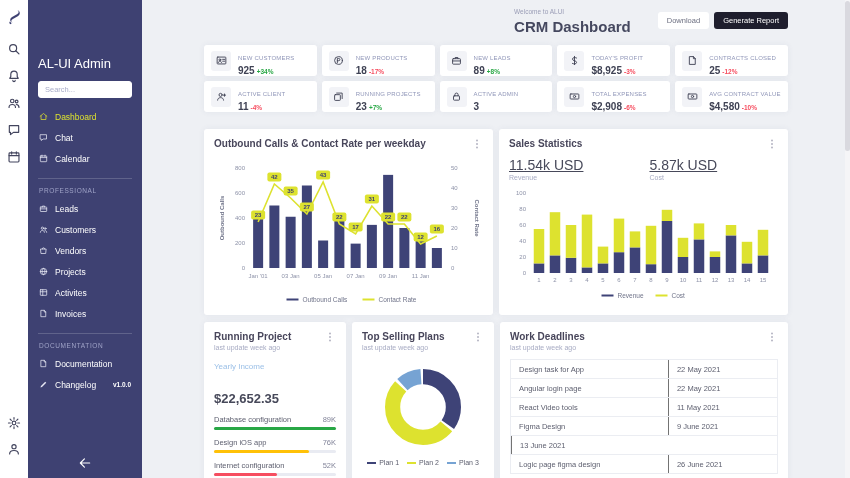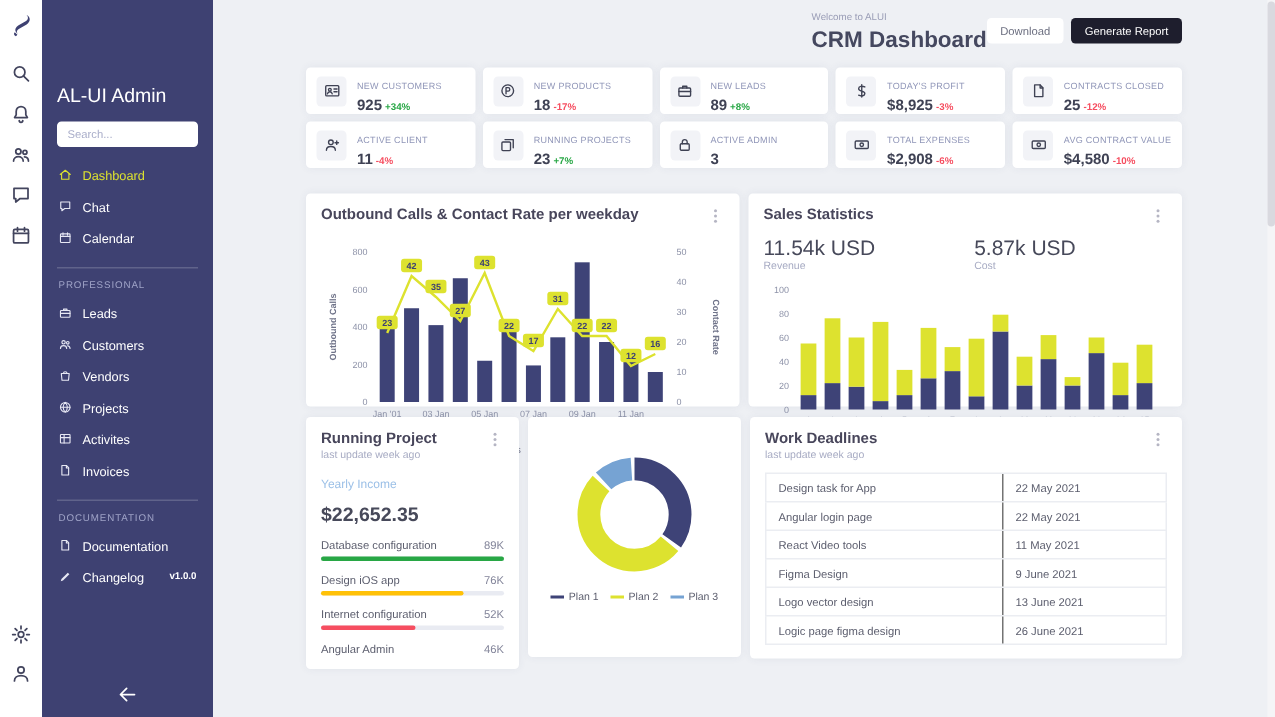--- a/index.html
+++ b/index.html
@@ -28,57 +28,57 @@
   .badge-version{margin-left:auto;font-size:6.5px;font-weight:bold;color:#fff;}
   .collapse{margin-top:auto;align-self:center;margin-bottom:8px;background:none;border:none;color:#fff;width:14px;height:14px;padding:0;cursor:pointer;}
 
   
   .main{flex:1;padding:6px 62px 0 62px;overflow:hidden;}
   .topbar{display:flex;justify-content:flex-end;align-items:flex-start;padding-top:2px;}
   .welcome{font-size:6.5px;color:#9a9db6;}
   .page-title{font-size:15px;color:#45485f;margin:3px 0 0;font-weight:600;}
   .actions{display:flex;gap:5px;margin-top:4px;}
   .btn{font-size:7.5px;padding:4px 9px;border-radius:3px;border:none;cursor:pointer;font-family:"Liberation Sans",sans-serif;}
-  .btn-light{background:#fff;color:#6c6f80;}
+  .btn-light{background:#fff;color:#6c6f80;margin-left:27px;}
   .btn-dark{background:#1e1e2d;color:#fff;}
 
   
   .stats{margin-top:10px;display:grid;grid-template-columns:repeat(5,1fr);gap:5px;}
   .stat{background:#fff;border-radius:3px;padding:5px 7px;display:flex;align-items:center;gap:7px;box-shadow:0 0 6px rgba(56,71,109,.07);height:31px;}
   .stat-ico{width:20px;height:20px;border-radius:3px;background:#f2f3f7;display:flex;align-items:center;justify-content:center;color:#3f4254;flex:none;}
   .stat-ico .si{width:11px;height:11px;}
   .stat-label{font-size:6px;color:#9096b8;letter-spacing:.2px;white-space:nowrap;}
   .stat-value{font-size:10px;font-weight:bold;color:#3f4254;margin-top:1px;}
   .delta{font-size:6.5px;font-weight:bold;margin-left:2px;}
   .up{color:#28a745;}.down{color:#f64e60;}
 
   
   .card{background:#fff;border-radius:3px;box-shadow:0 0 6px rgba(56,71,109,.07);padding:9px 10px;}
   .card-head{display:flex;justify-content:space-between;align-items:flex-start;}
   .card-title{font-size:10px;color:#48465b;font-weight:600;}
   .card-sub{font-size:7px;color:#a7abc3;margin-top:2px;}
   .kebab{width:12px;height:12px;color:#b5b5c3;cursor:pointer;background:none;border:none;padding:0;flex:none;}
 
   .charts-row{margin-top:17px;display:grid;grid-template-columns:1fr 1fr;gap:6px;}
-  .charts-row .card{height:142px;}
+  .charts-row .card{height:186px;}
   .chartbox{width:100%;margin-top:4px;}
   .tick{font-size:6px;fill:#8d92a8;}
   .axis{font-size:6px;fill:#6f7389;font-weight:bold;}
   .lab{font-size:6px;fill:#3e4172;font-weight:bold;}
   .lgt{font-size:6.5px;fill:#6f7389;}
 
   .kpis{display:flex;gap:66px;margin:7px 0 0;}
-  .kpi-value{font-size:14px;color:#47495a;}
+  .kpi-value{font-size:14px;color:#47495a;text-decoration:underline;}
   .kpi-label{font-size:7px;color:#a7abc3;margin-top:1px;}
 
   .bottom-row{margin-top:7px;display:grid;grid-template-columns:142px 142px 1fr;gap:6px;align-items:start;}
   .bottom-row .card{min-height:160px;}
 
   .income-label{font-size:8px;color:#9cc0e7;margin-top:11px;}
-  .income-value{font-size:13px;color:#47495a;font-weight:600;margin:8px 0 9px;}
+  .income-value{font-size:13px;color:#47495a;font-weight:600;margin:20px 0 9px;}
   .rp-top{display:flex;justify-content:space-between;font-size:7.5px;color:#5c5e6e;}
   .rp-val{color:#83859a;margin-left:20px;}
   .rp-track{height:3px;background:#e9ebf2;border-radius:2px;margin:3px 0 8px;}
   .rp-fill{height:3px;border-radius:2px;}
 
   .donut-wrap{display:flex;justify-content:center;margin:8px 0 4px;}
   .plans-legend{display:flex;justify-content:center;gap:8px;font-size:7px;color:#5c5e6e;align-items:center;}
   .plans-legend i{display:inline-block;width:9px;height:2px;margin-right:3px;vertical-align:middle;}
 
   .dl-table{margin-top:8px;}
@@ -606,20 +606,33 @@
      <div class="rp-top">
                 <span>Angular Admin</span>
                 <span class="rp-val">46K</span>
               </div>
 
    </div>
           </div>
       </div>
 
       <div class="card">
+        <div class="card-head">
+          <div>
+            <div class="card-title">Top Selling Plans</div>
+            <div class="card-sub">last update week ago</div>
+          </div>
+          <button class="kebab">
+              <svg class="i" viewBox="0 0 24 24" fill="none" stroke="currentColor" stroke-width="2" stroke-linecap="round" stroke-linejoin="round">
+                <circle cx="12" cy="5" r="2" fill="currentColor" stroke="none"></circle>
+                <circle cx="12" cy="12" r="2" fill="currentColor" stroke="none"></circle>
+                <circle cx="12" cy="19" r="2" fill="currentColor" stroke="none"></circle>
+              </svg>
+            </button>
+        </div>
         <div class="donut-wrap" id="plans-donut">
             <svg viewBox="0 0 120 120" width="96" height="96">
               <circle cx="60" cy="60" r="38" fill="none" stroke="#3e4377" stroke-width="19" stroke-dasharray="82.95397500221674 155.80706667060753" stroke-dashoffset="0" transform="rotate(-90 60 60)"></circle>
               <circle cx="60" cy="60" r="38" fill="none" stroke="#dde22f" stroke-width="19" stroke-dasharray="121.15574166986862 117.60530000295564" stroke-dashoffset="-85.95397500221674" transform="rotate(-90 60 60)"></circle>
               <circle cx="60" cy="60" r="38" fill="none" stroke="#76a3d3" stroke-width="19" stroke-dasharray="25.65132500073891 213.10971667208534" stroke-dashoffset="-210.10971667208537" transform="rotate(-90 60 60)"></circle>
             </svg>
           </div>
         <div class="plans-legend" id="plans-legend">
             <span><i style="background:#3e4377"></i>Plan 1</span>
             <span><i style="background:#dde22f"></i>Plan 2</span>
@@ -652,21 +665,20 @@
    </div>
             <div class="dl-row">
      <span class="dl-task">React Video tools</span>
      <span class="dl-date">11 May 2021</span>
    </div>
             <div class="dl-row">
      <span class="dl-task">Figma Design</span>
      <span class="dl-date">9 June 2021</span>
    </div>
             <div class="dl-row">
-     <span class="dl-task">Logo vector design</span>
      <span class="dl-date">13 June 2021</span>
    </div>
             <div class="dl-row">
      <span class="dl-task">Logic page figma design</span>
      <span class="dl-date">26 June 2021</span>
    </div>
           </div>
       </div>
     </section>
   </main>

